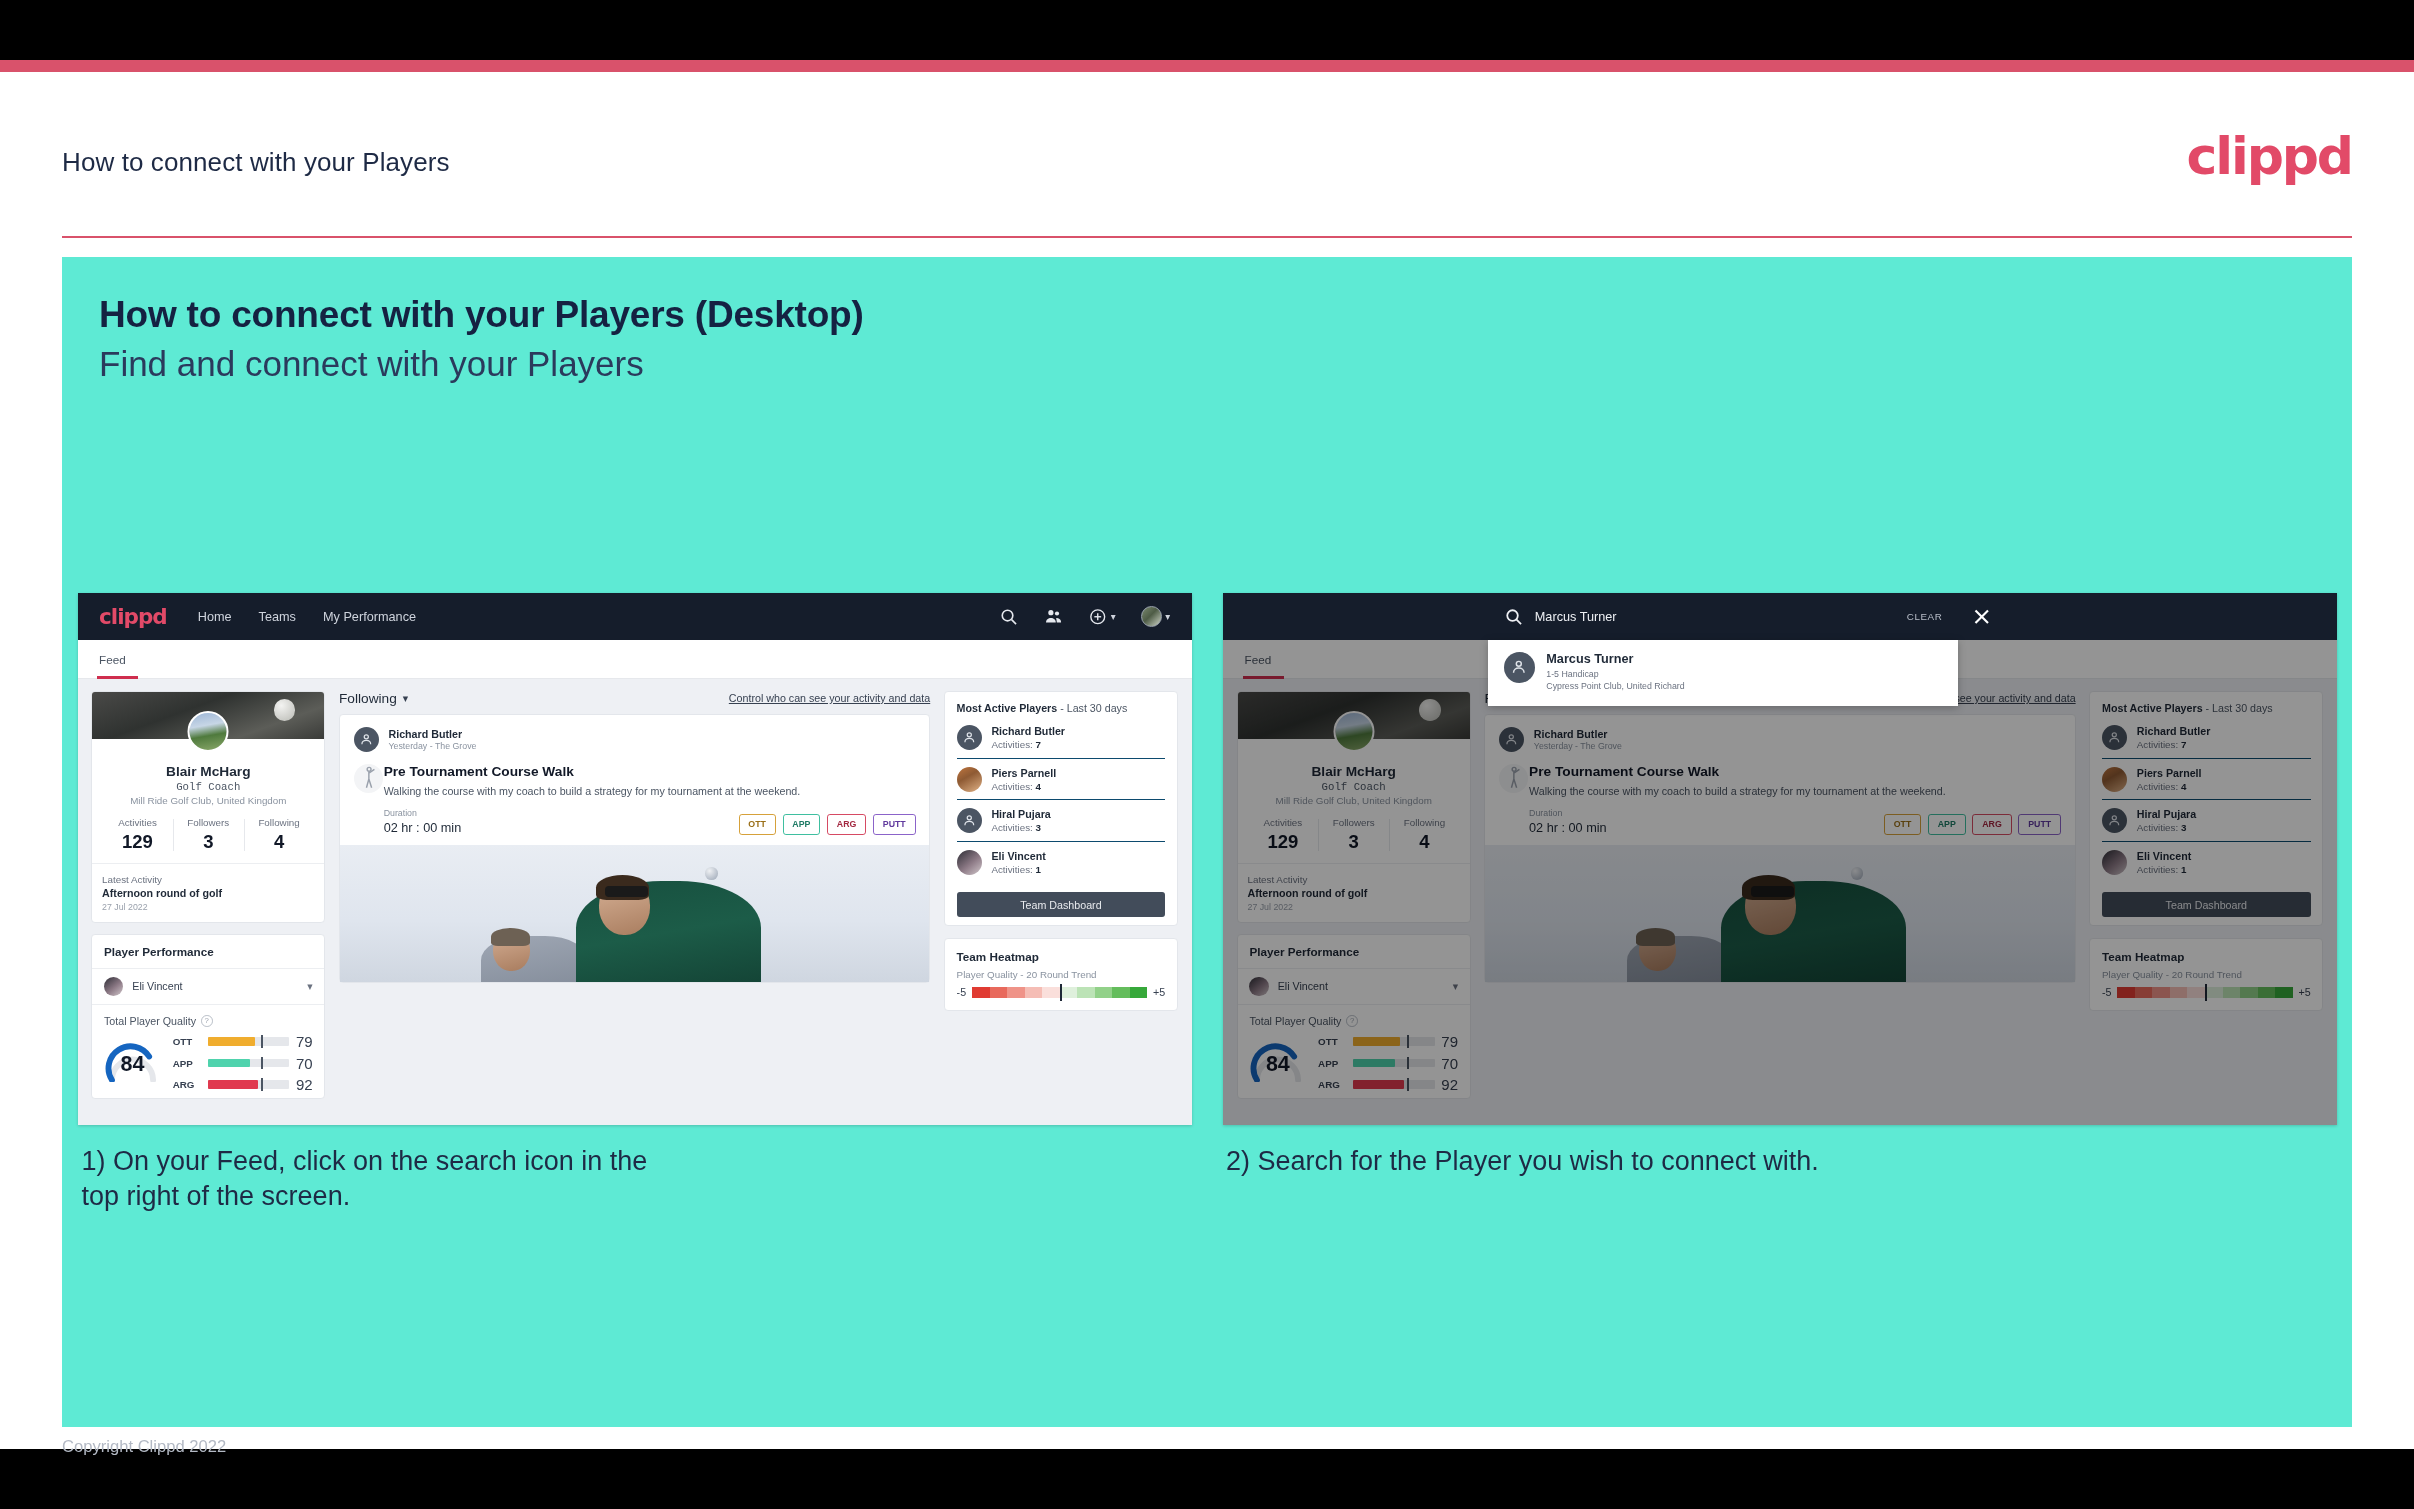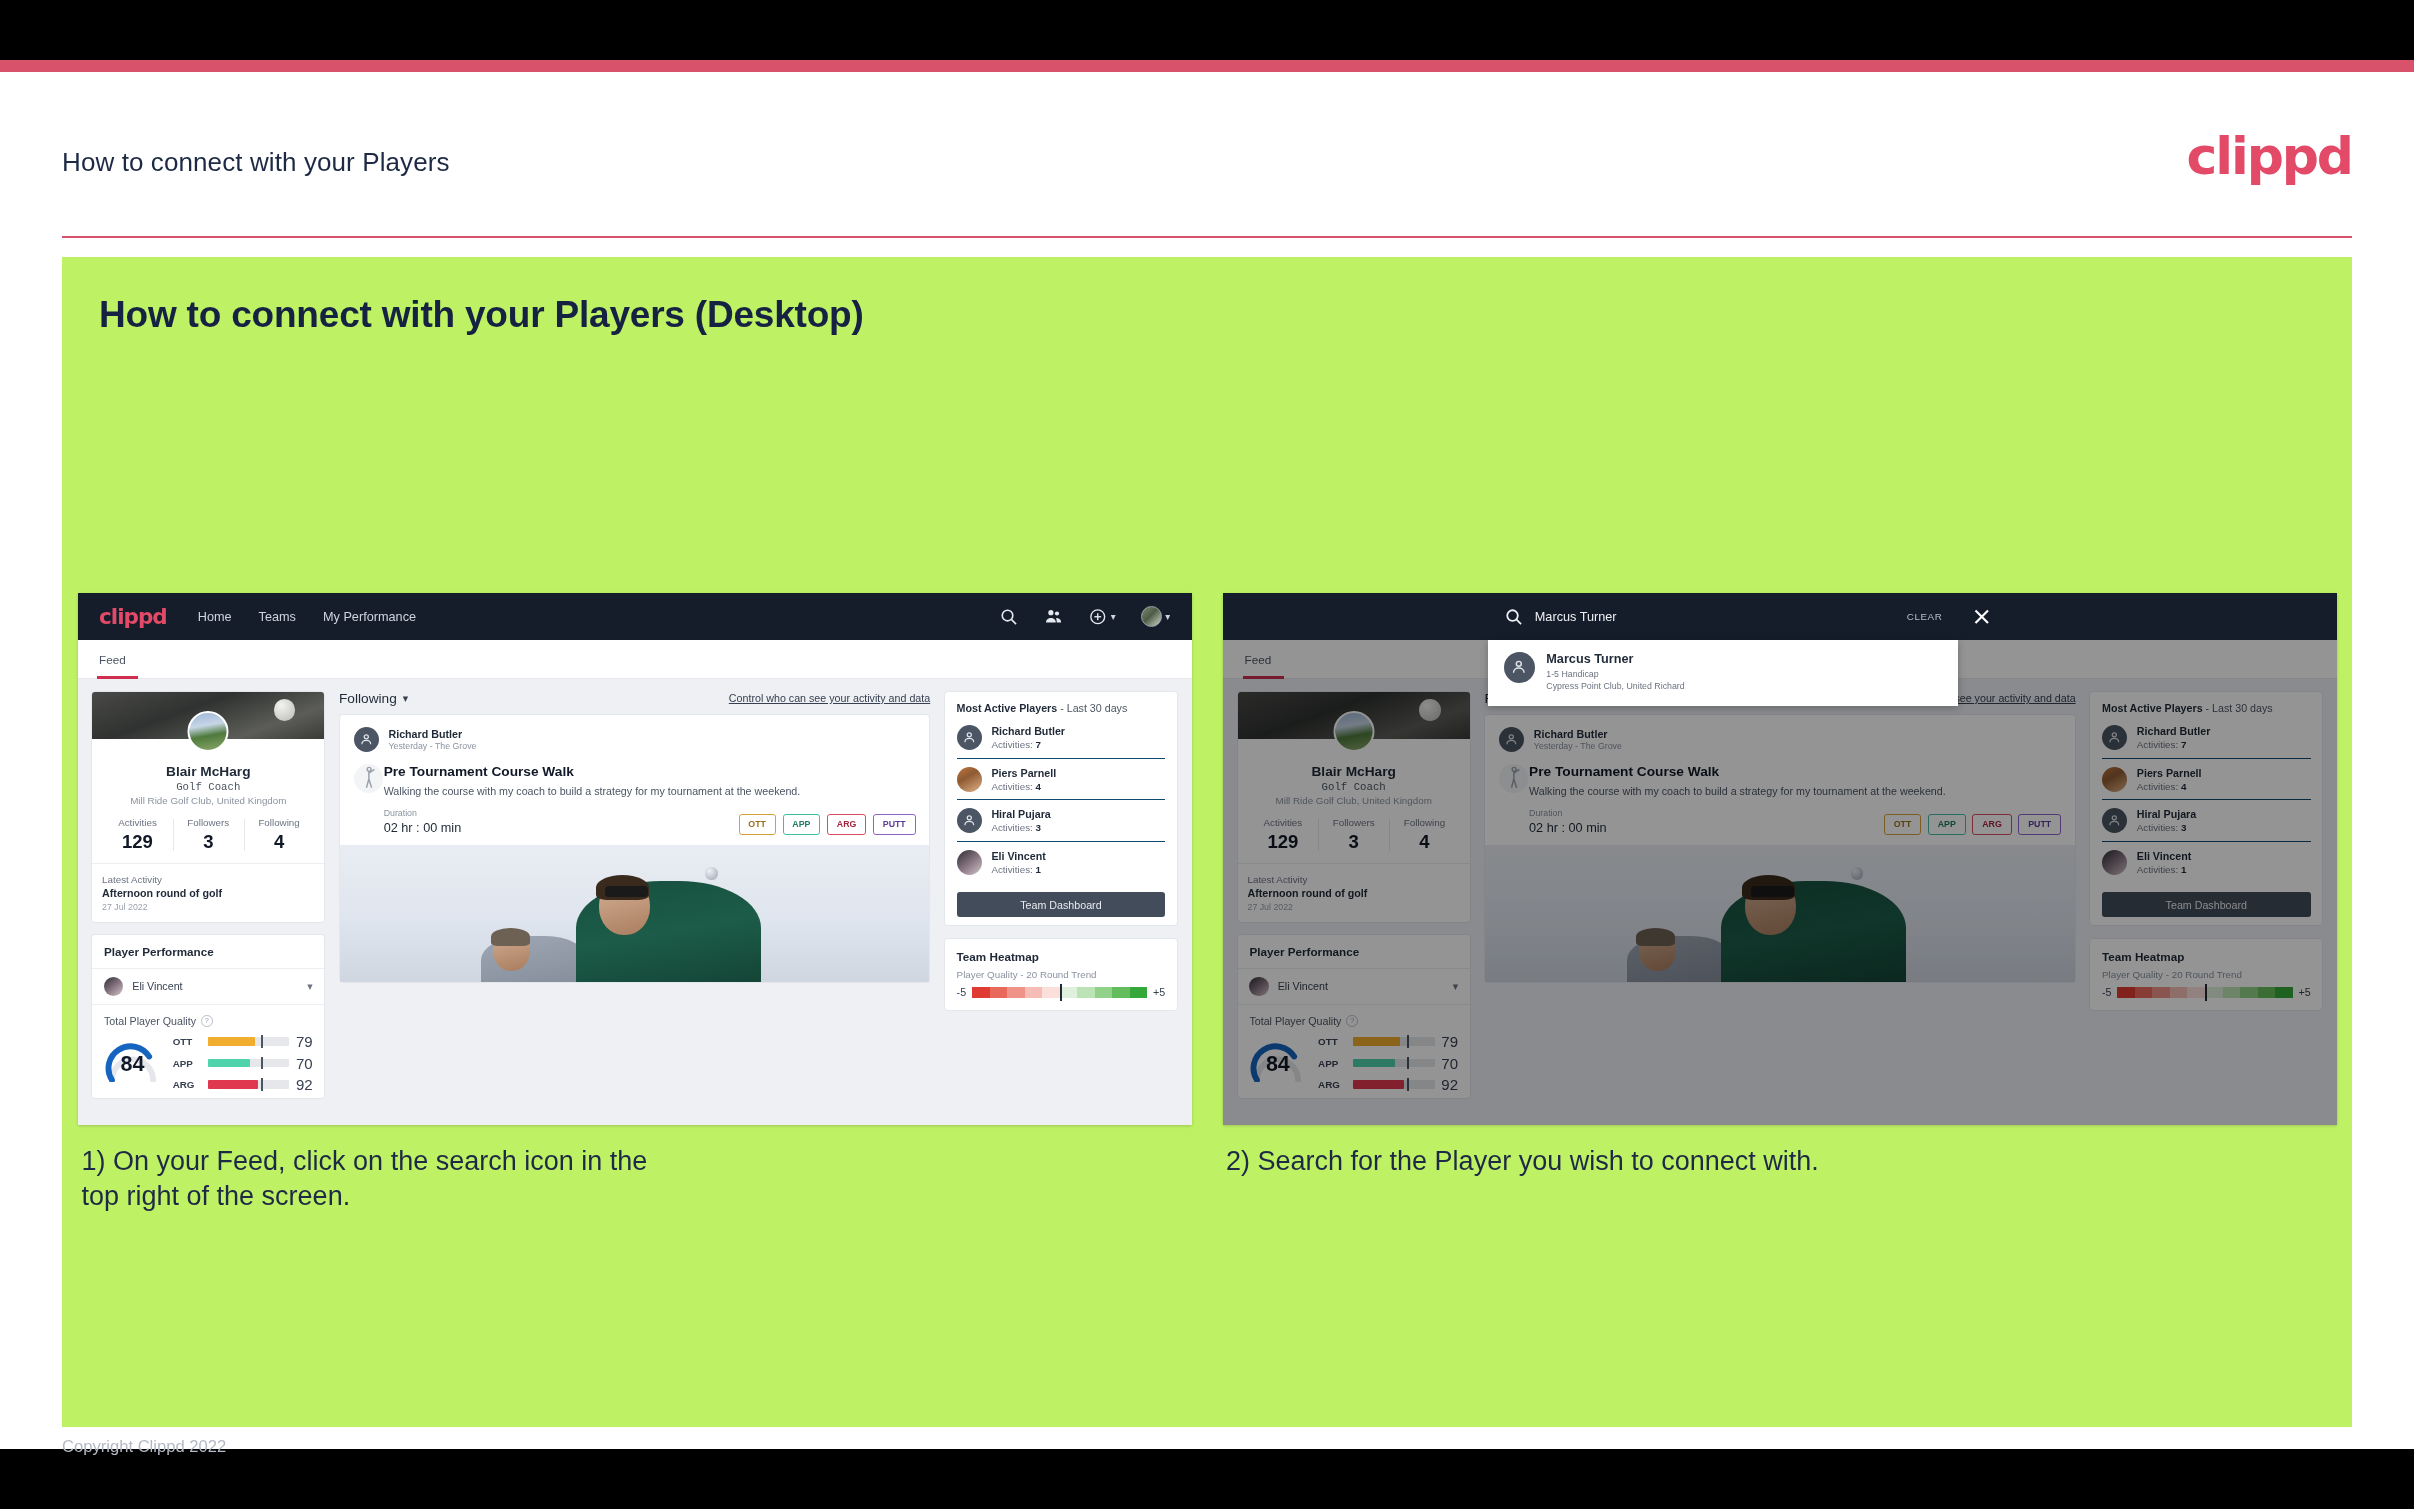--- a/index.html
+++ b/index.html
@@ -34,21 +34,21 @@
     font-size:52px; font-weight:bold; color:#e24a68;
     letter-spacing:-2.1px; font-family:"DejaVu Sans", sans-serif;
   }
   .header-rule {
     position:absolute; left:62px; top:164px; width:2290px; height:2px; background:#d9526b;
   }
 
   
   .body-panel {
     position:absolute; left:62px; top:185px; width:2290px; height:1170px;
-    background:#bef264;
+    background:#5eead4;
   }
 
   .heading-block { position:absolute; left:37px; top:35px; }
   .heading-main {
     font-size:37px; font-weight:bold; color:#152242; line-height:45px; letter-spacing:-0.2px;
   }
   .heading-sub {
     font-size:35px; font-weight:normal; color:#2b3a5c; line-height:45px; margin-top:3.9px;
   }
 
@@ -313,20 +313,21 @@
     <div class="slide-header">
       <div class="slide-header-title">How to connect with your Players</div>
       <div class="logo">clippd</div>
     </div>
     <div class="header-rule"></div>
 
     <div class="body-panel">
 
       <div class="heading-block">
         <div class="heading-main">How to connect with your Players (Desktop)</div>
+        <div class="heading-sub">Find and connect with your Players</div>
       </div>
 
       <div class="shot shot-left">
 
         <div class="appbar">
           <div class="appbar-logo">clippd</div>
           <div class="appbar-nav">
             <span>Home</span>
             <span>Teams</span>
             <span>My Performance</span>

